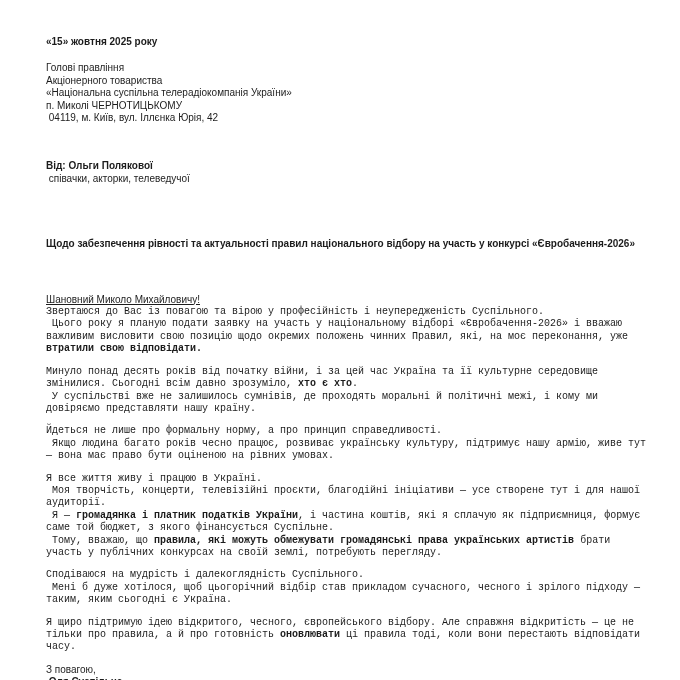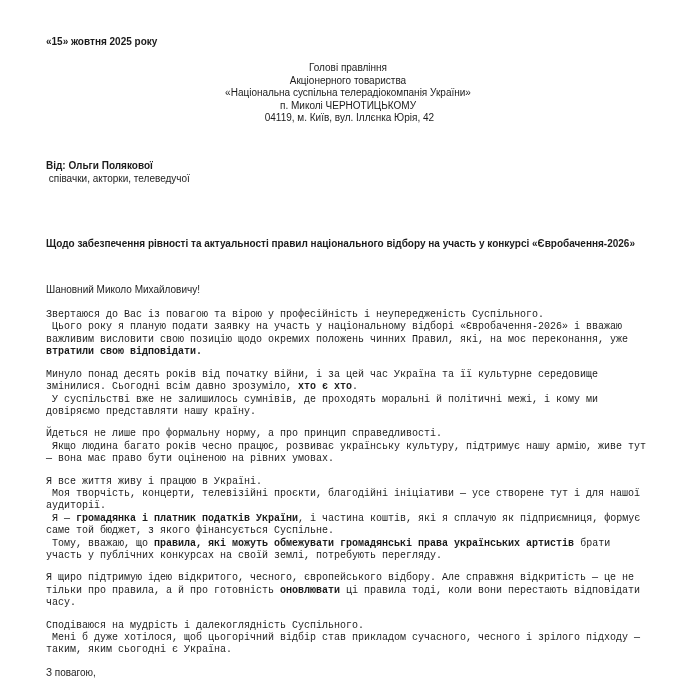--- a/index.html
+++ b/index.html
@@ -22,24 +22,24 @@
   }
   .letter {
     width: 604px;
   }
   .block {
     white-space: pre-wrap;
     word-wrap: break-word;
   }
   .block .b { font-weight: bold; }
   .block-date       { font-weight: bold; margin-bottom: 14px; }
-  .block-recipient  { margin-bottom: 36px; text-align: center; }
+  .block-recipient  { margin-bottom: 36px; }
   .block-from       { margin-bottom: 53px; }
-  .block-subject    { font-weight: bold; margin-bottom: 33px; }
-  .block-salutation { margin-bottom: 13px; }
+  .block-subject    { font-weight: bold; margin-bottom: 43px; }
+  .block-salutation { margin-bottom: 0; text-decoration: underline; }
   .block-para       { margin-bottom: 10px; font-family: Liberation Mono, monospace; }
   .block-closing    { }
 </style>
 </head>
 <body>
 
 <div class="page">
   <div class="letter">
       <div class="block block-date"><span class="b">«15» жовтня 2025 року</span></div>
       <div class="block block-recipient"><span>Голові правління
@@ -54,20 +54,20 @@
       <div class="block block-para"><span>Звертаюся до Вас із повагою та вірою у професійність і неупередженість Суспільного.
  Цього року я планую подати заявку на участь у національному відборі «Євробачення-2026» і вважаю важливим висловити свою позицію щодо окремих положень чинних Правил, які, на моє переконання, уже </span><span class="b">втратили свою відповідати.</span></div>
       <div class="block block-para"><span>Минуло понад десять років від початку війни, і за цей час Україна та її культурне середовище змінилися. Сьогодні всім давно зрозуміло, </span><span class="b">хто є хто</span><span>.
  У суспільстві вже не залишилось сумнівів, де проходять моральні й політичні межі, і кому ми довіряємо представляти нашу країну.</span></div>
       <div class="block block-para"><span>Йдеться не лише про формальну норму, а про принцип справедливості.
  Якщо людина багато років чесно працює, розвиває українську культуру, підтримує нашу армію, живе тут — вона має право бути оціненою на рівних умовах.</span></div>
       <div class="block block-para"><span>Я все життя живу і працюю в Україні.
  Моя творчість, концерти, телевізійні проєкти, благодійні ініціативи — усе створене тут і для нашої аудиторії.
  Я — </span><span class="b">громадянка і платник податків України</span><span>, і частина коштів, які я сплачую як підприємниця, формує саме той бюджет, з якого фінансується Суспільне.
  Тому, вважаю, що </span><span class="b">правила, які можуть обмежувати громадянські права українських артистів</span><span> брати участь у публічних конкурсах на своїй землі, потребують перегляду.</span></div>
-      <div class="block block-para"><span>Я щиро підтримую ідею відкритого, чесного, європейського відбору. Але справжня відкритість — це не тільки про правила, а й про готовність </span><span class="b">оновлювати</span><span> ці правила тоді, коли вони перестають відповідати часу.</span></div>
       <div class="block block-para"><span>Сподіваюся на мудрість і далекоглядність Суспільного.
  Мені б дуже хотілося, щоб цьогорічний відбір став прикладом сучасного, чесного і зрілого підходу — таким, яким сьогодні є Україна.</span></div>
+      <div class="block block-para"><span>Я щиро підтримую ідею відкритого, чесного, європейського відбору. Але справжня відкритість — це не тільки про правила, а й про готовність </span><span class="b">оновлювати</span><span> ці правила тоді, коли вони перестають відповідати часу.</span></div>
       <div class="block block-closing"><span>З повагою,
  </span><span class="b">Оля Суспільне</span><span>
  співачка, акторка, телеведуча, громадянка України</span></div>
     </div>
 </div>
 
 </body></html>

